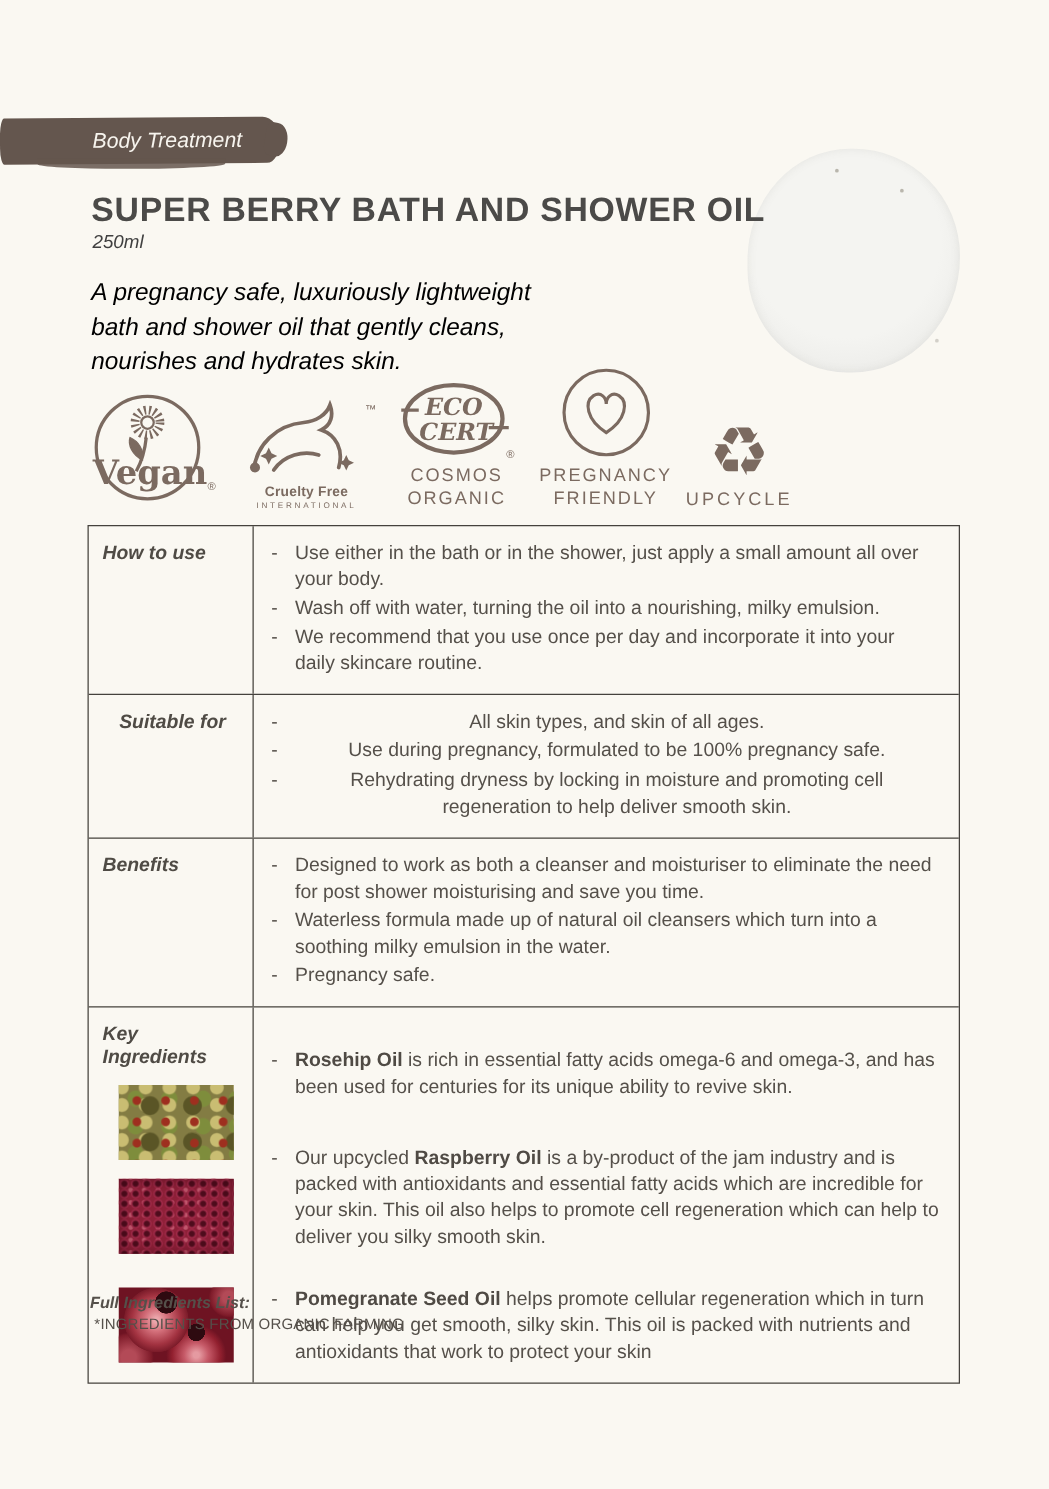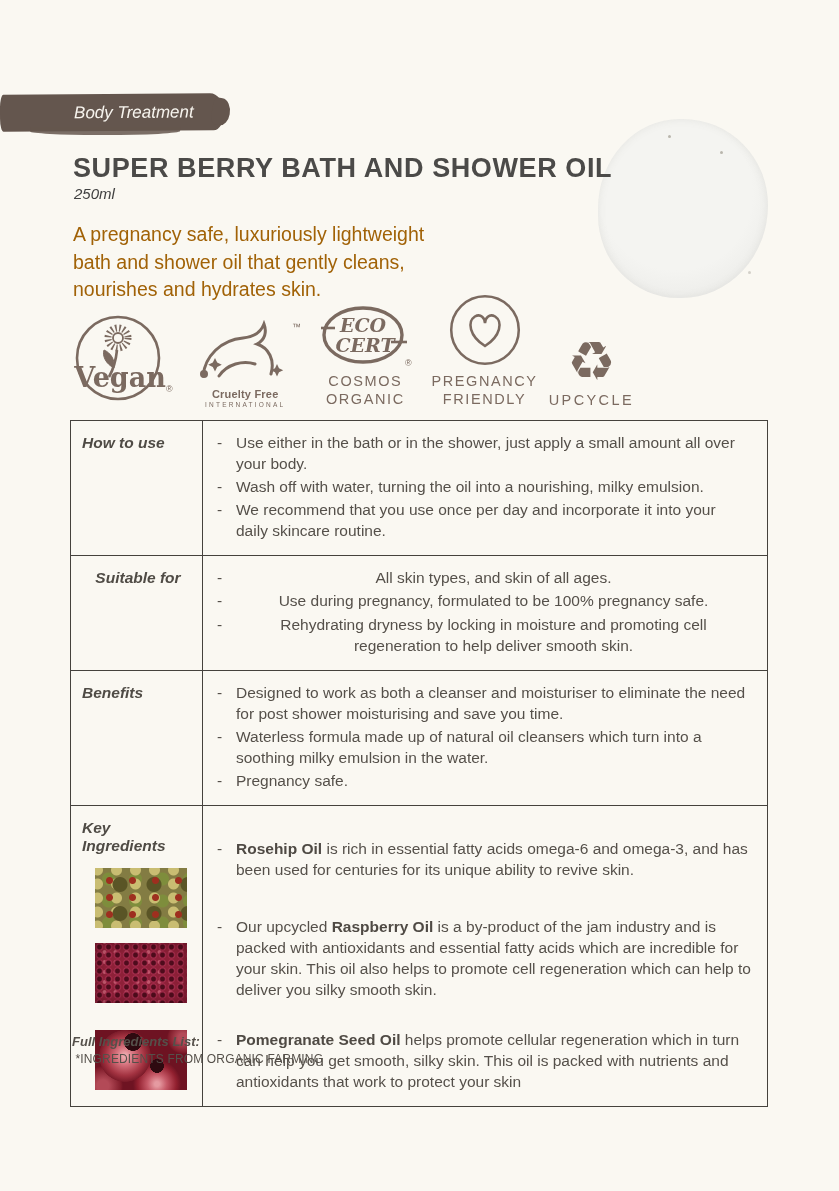--- a/index.html
+++ b/index.html
@@ -40,21 +40,21 @@
   .blob .s4 { left:150px; top:152px; width:3px; height:3px; opacity:.6; }
 
   
   .title {
     position:absolute; left:73px; top:153px; font-size:27px; font-weight:bold;
     letter-spacing:.6px; color:#4b4a48;
   }
   .volume { position:absolute; left:74px; top:185px; font-style:italic; font-size:15px; color:#404040; }
   .desc {
     position:absolute; left:73px; top:221px; width:370px;
-    font-size:19.5px; line-height:1.42; color:#a16207;
+    font-style:italic; font-size:19.5px; line-height:1.42; color:#000000;
   }
 
   
   .certs {
     position:absolute; left:68px; top:296px; width:566px; height:112px;
     display:flex; align-items:flex-end; justify-content:space-between; color:#7b6a60;
   }
   .cert { display:flex; flex-direction:column; align-items:center; }
   .cert svg { display:block; }
   .cert .big-label { font-weight:bold; font-size:11px; margin-top:2px; letter-spacing:.2px; }

